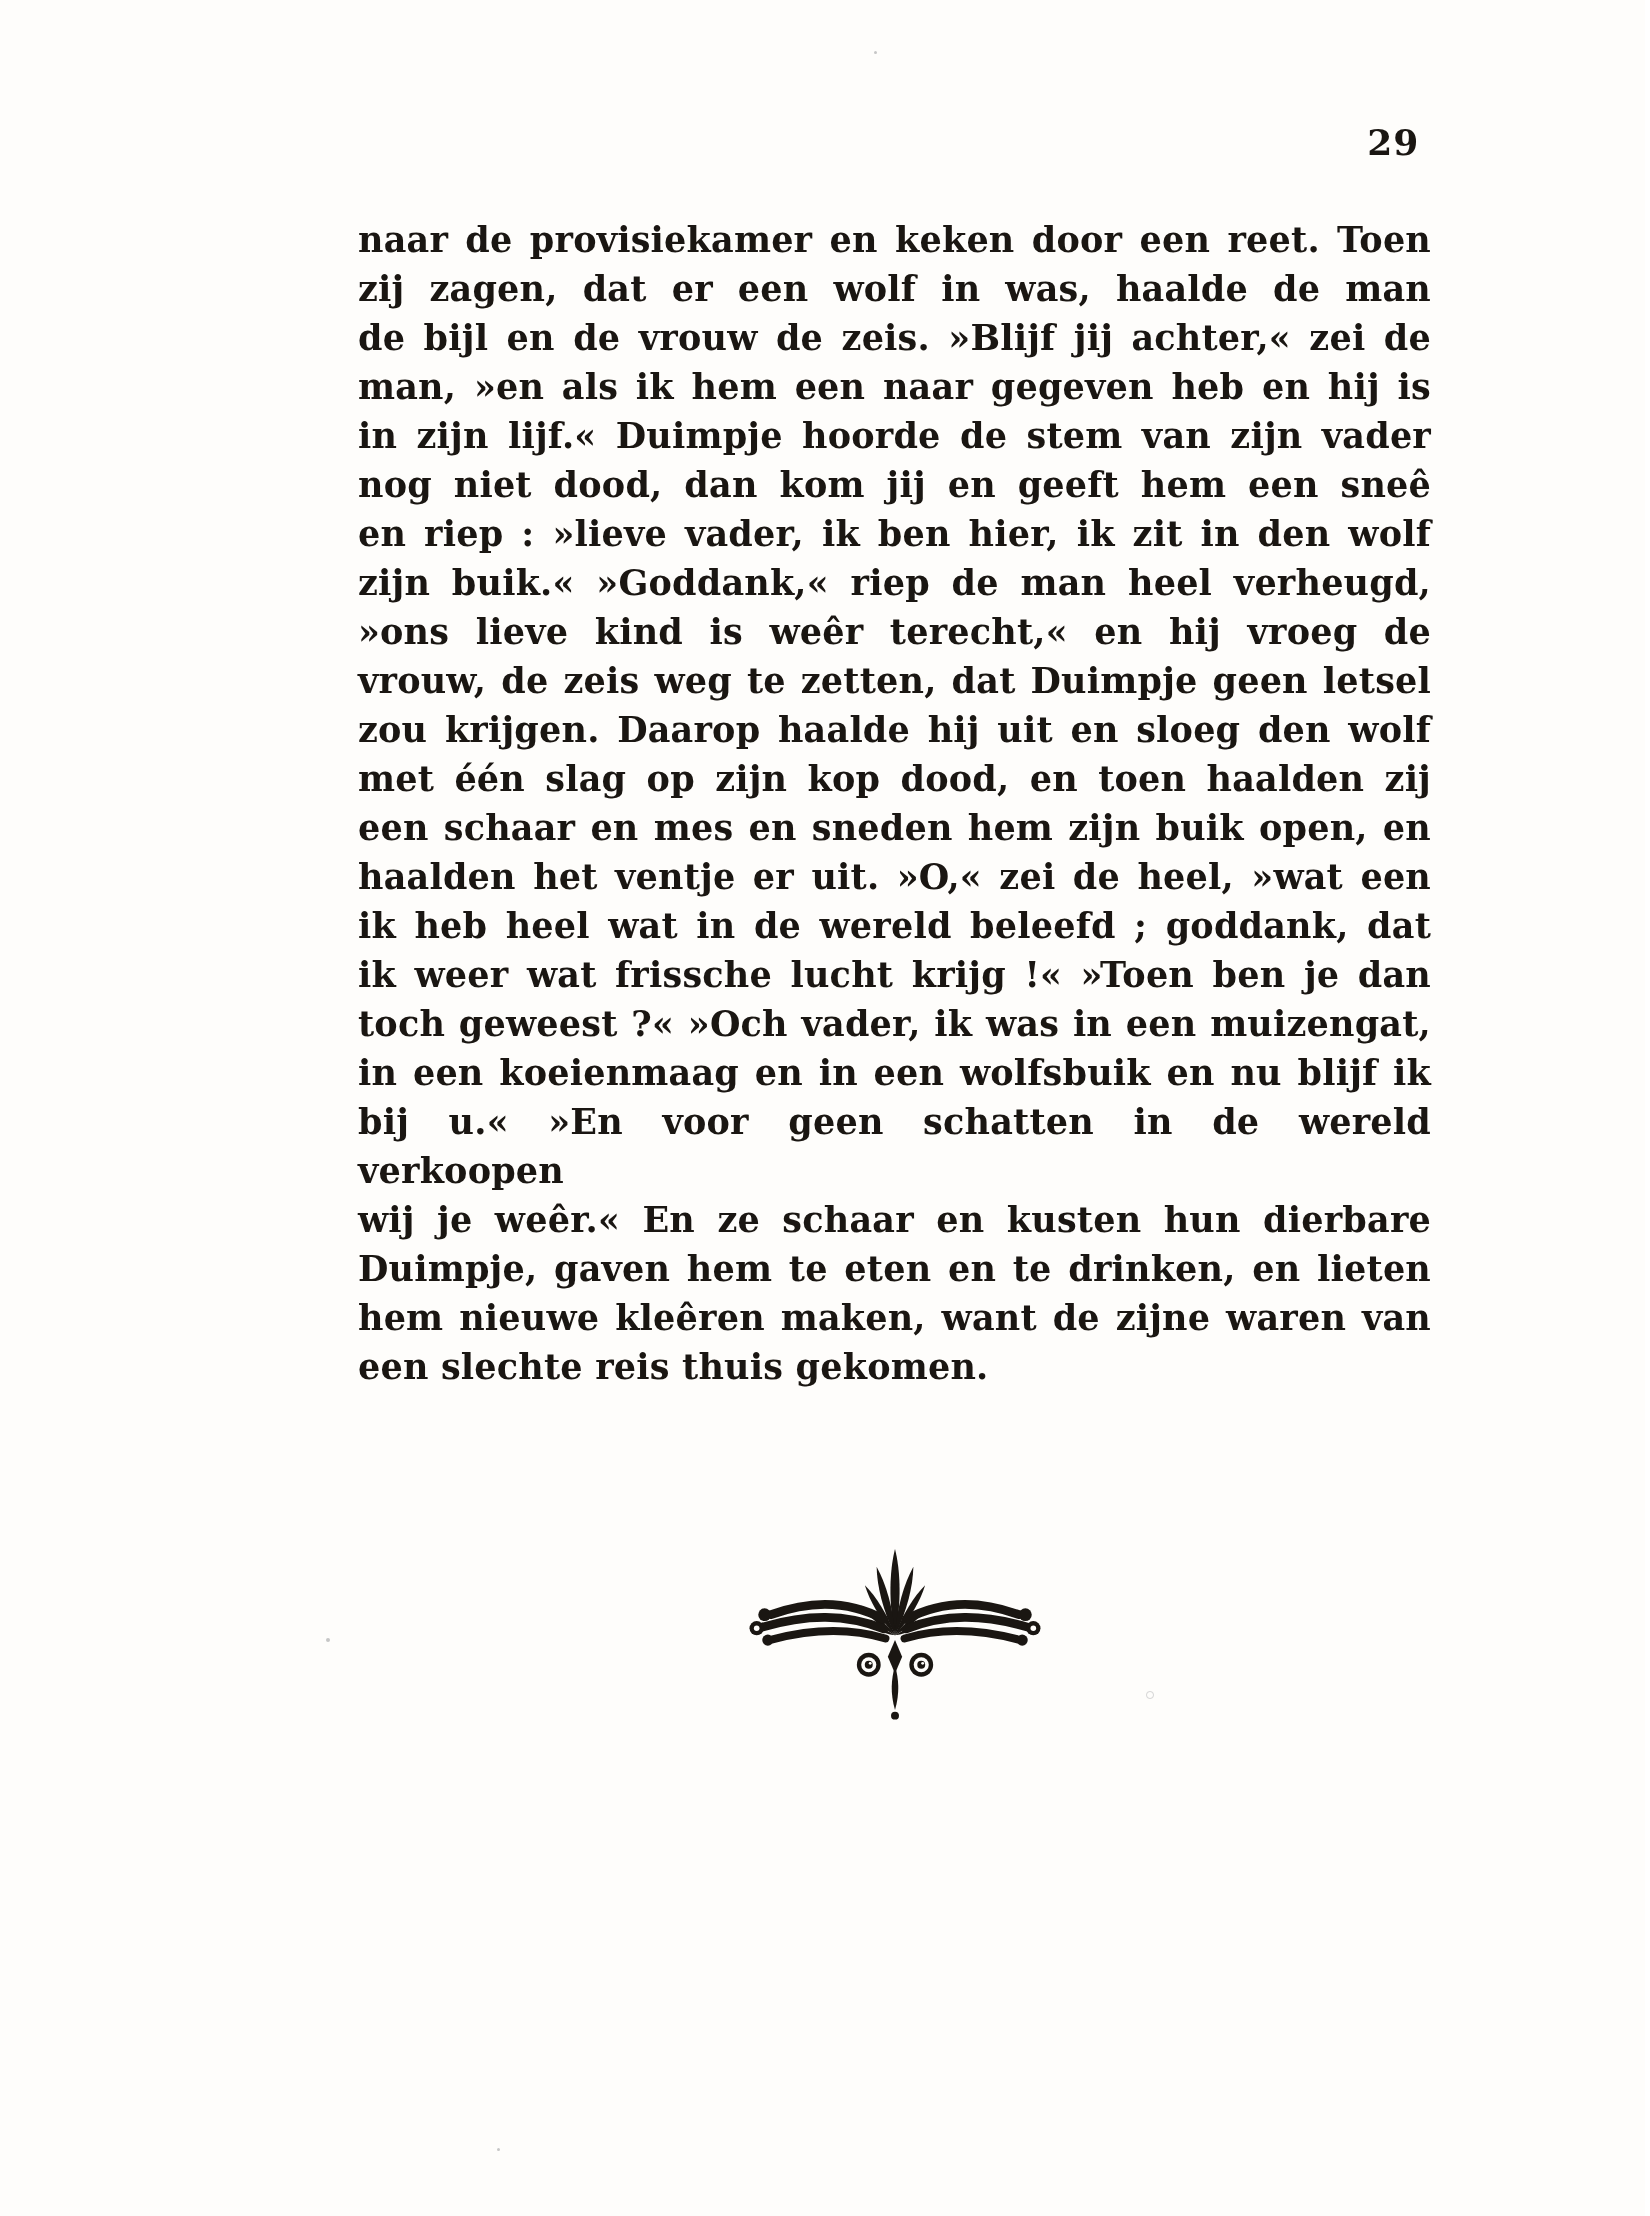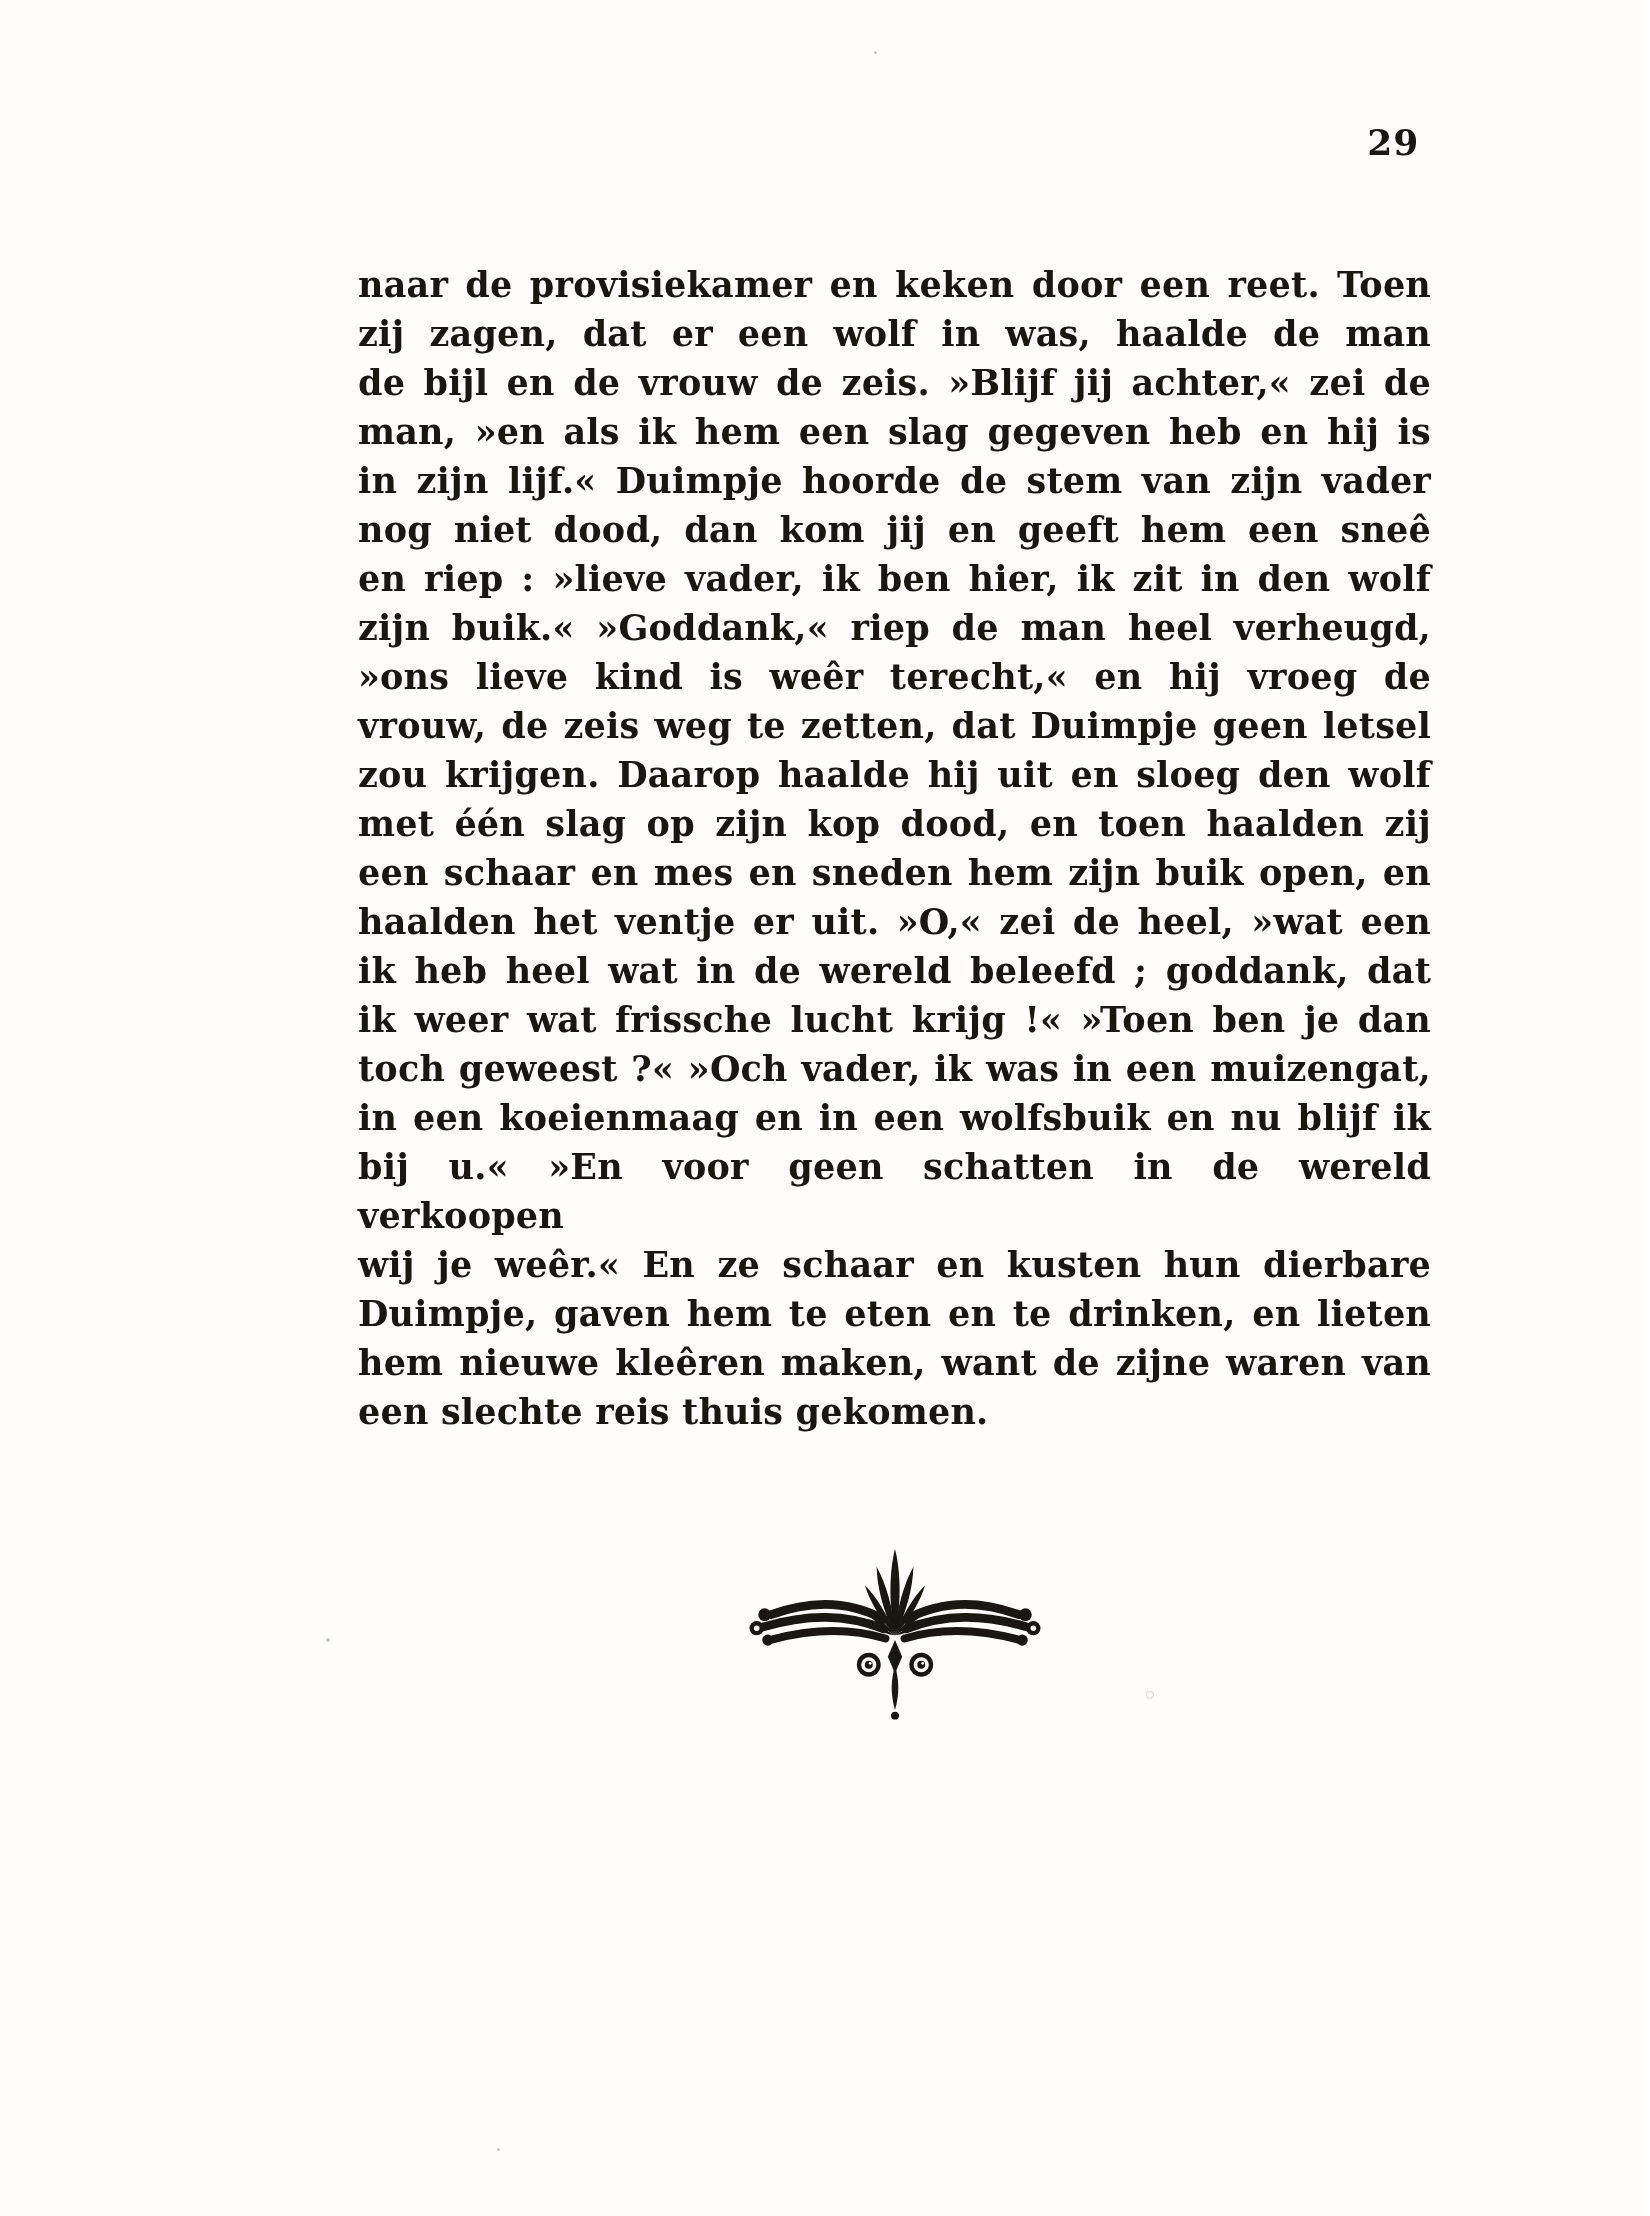--- a/index.html
+++ b/index.html
@@ -29,21 +29,20 @@
   }
   .text-block {
     position: absolute;
     top: 215px;
     left: 358px;
     width: 1073px;
     font-size: 35px;
     font-weight: 700;
     line-height: 49px;
     letter-spacing: 0.2px;
-    margin-top: 45px;
   }
   .text-line {
     text-align: justify;
     text-align-last: justify;
   }
   .text-line.last {
     text-align-last: left;
   }
   .ornament {
     position: absolute;
@@ -71,21 +70,21 @@
 <body>
 
 <div class="page">
 
   <div class="page-number">29</div>
 
   <div class="text-block">
       <div class="text-line">naar de provisiekamer en keken door een reet. Toen</div>
       <div class="text-line">zij zagen, dat er een wolf in was, haalde de man</div>
       <div class="text-line">de bijl en de vrouw de zeis. »Blijf jij achter,« zei de</div>
-      <div class="text-line">man, »en als ik hem een slag gegeven heb en hij is</div>
+      <div class="text-line">man, »en als ik hem een naar gegeven heb en hij is</div>
       <div class="text-line">in zijn lijf.« Duimpje hoorde de stem van zijn vader</div>
       <div class="text-line">nog niet dood, dan kom jij en geeft hem een sneê</div>
       <div class="text-line">en riep : »lieve vader, ik ben hier, ik zit in den wolf</div>
       <div class="text-line">zijn buik.« »Goddank,« riep de man heel verheugd,</div>
       <div class="text-line">»ons lieve kind is weêr terecht,« en hij vroeg de</div>
       <div class="text-line">vrouw, de zeis weg te zetten, dat Duimpje geen letsel</div>
       <div class="text-line">zou krijgen. Daarop haalde hij uit en sloeg den wolf</div>
       <div class="text-line">met één slag op zijn kop dood, en toen haalden zij</div>
       <div class="text-line">een schaar en mes en sneden hem zijn buik open, en</div>
       <div class="text-line">haalden het ventje er uit. »O,« zei de heel, »wat een</div>

